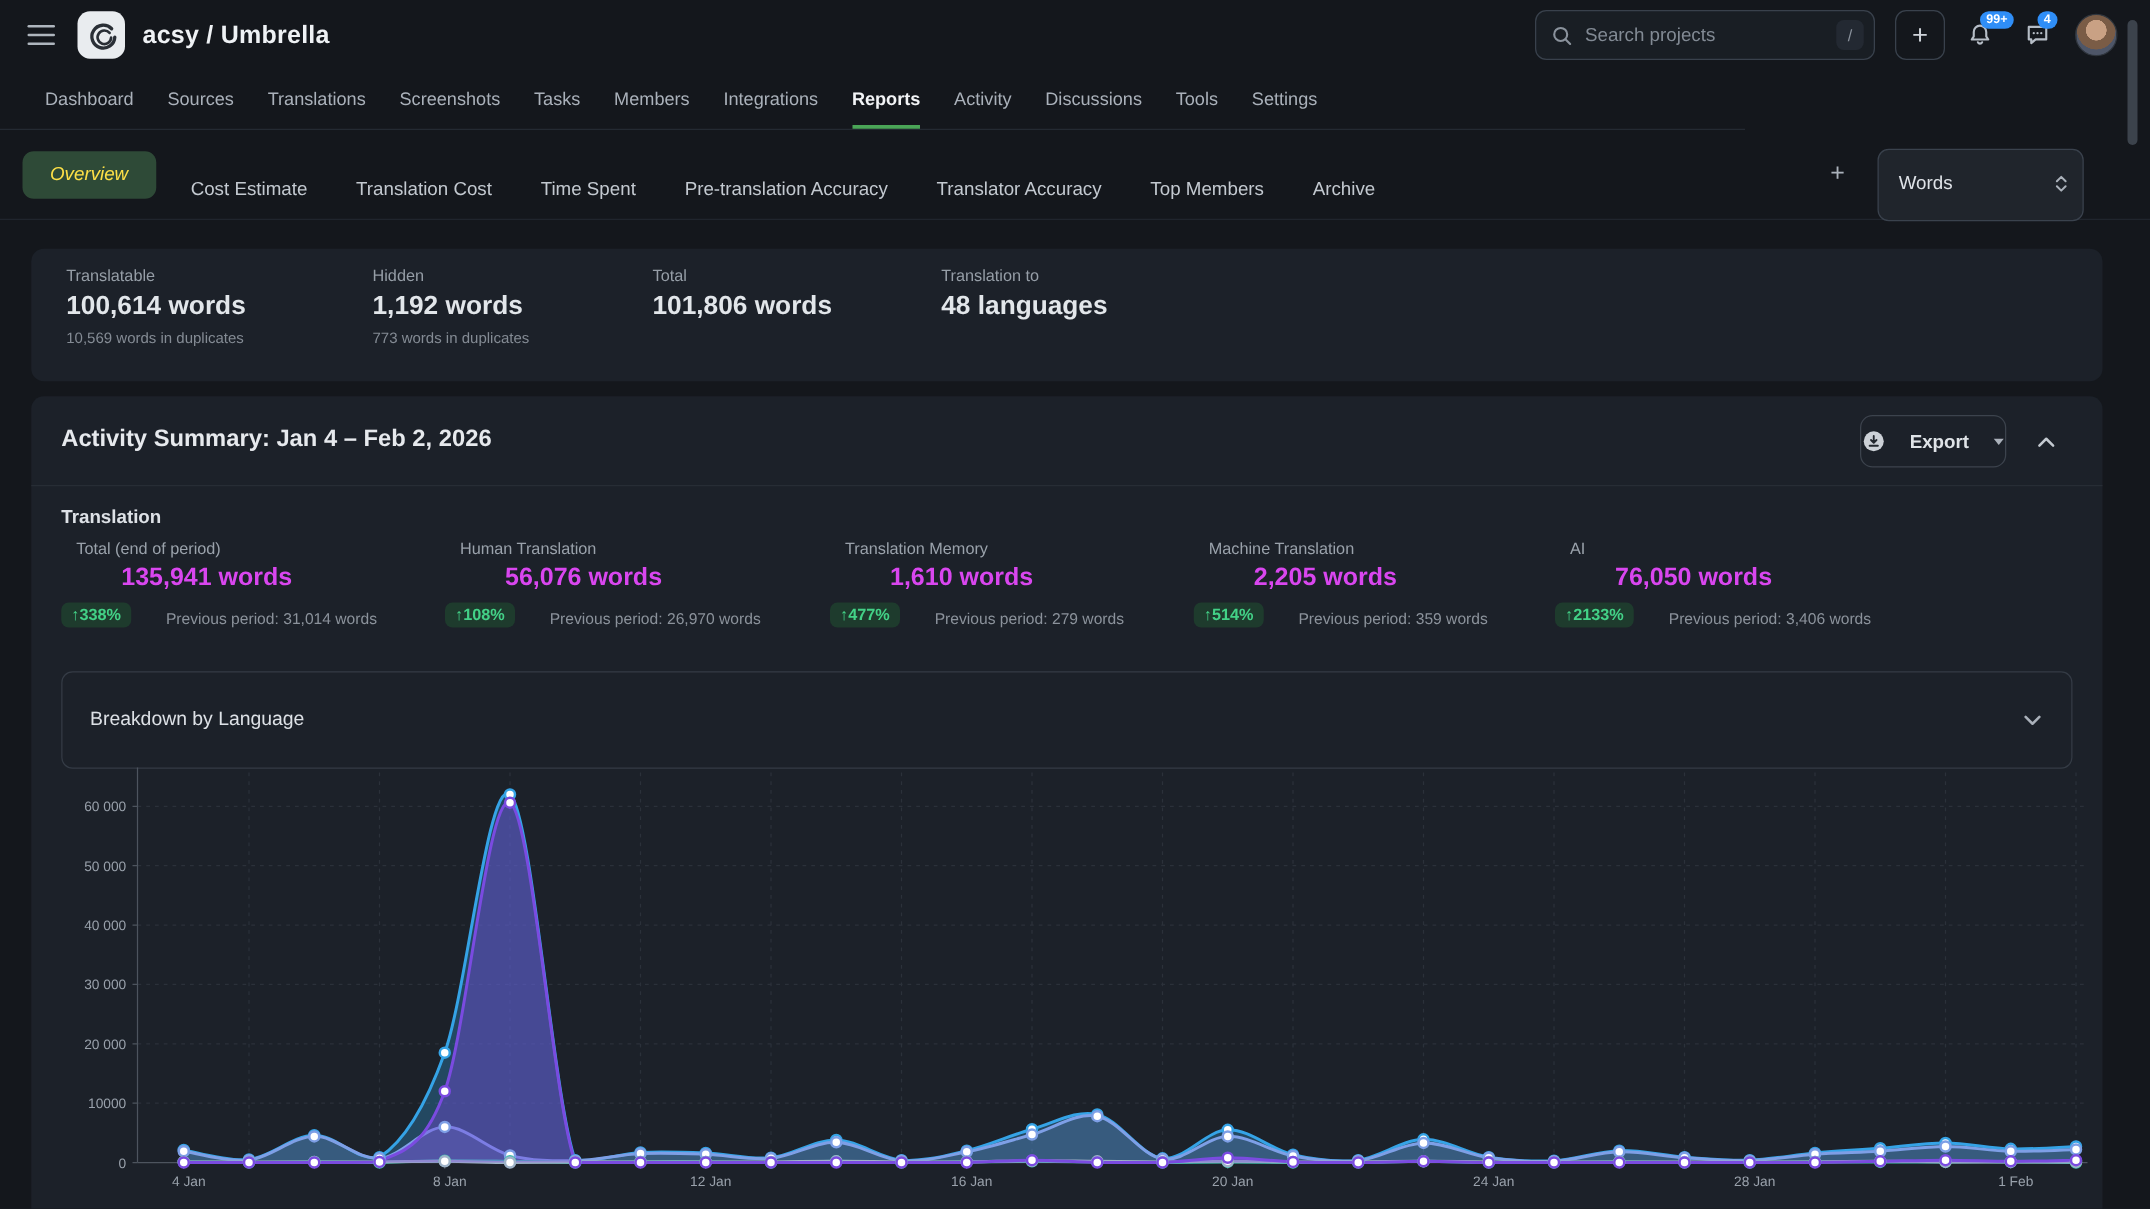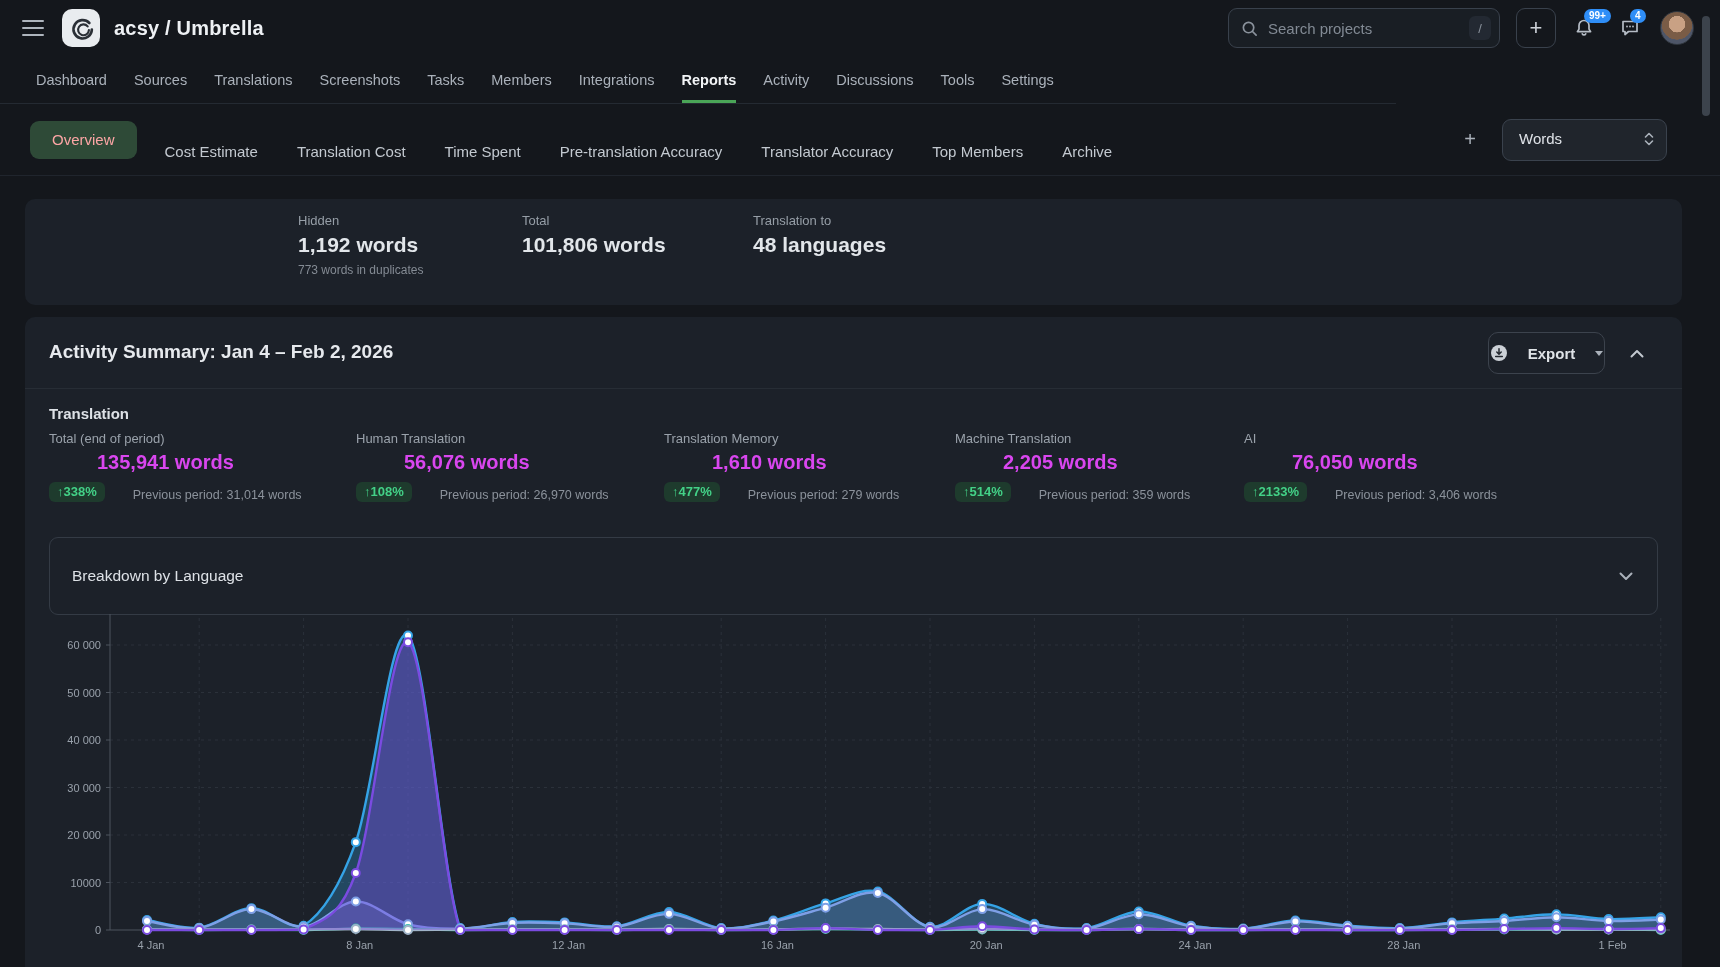--- a/index.html
+++ b/index.html
@@ -31,44 +31,44 @@
   .avatar{ position:absolute; left:1660px; top:11px; width:34px; height:34px; border-radius:50%; background:radial-gradient(circle at 50% 38%, #c9a184 0 32%, #7a5c46 33% 60%, #4e5668 61%); border:1px solid #30363e; }
   .scroll-thumb{ position:absolute; right:2px; top:16px; width:8px; height:100px; background:#3c434c; border-radius:4px; }
 
   
   .nav{ position:absolute; top:56px; left:0; width:1396px; height:48px; border-bottom:1px solid #242a32; display:flex; align-items:stretch; padding:0 36px; gap:27px; }
   .nav-item{ display:flex; align-items:center; font-size:14.5px; color:#aab1ba; border-bottom:3px solid transparent; padding-top:3px; }
   .nav-item.active{ color:#f2f4f6; font-weight:700; border-bottom-color:#4aa557; }
 
   
   .subnav{ position:absolute; top:104px; left:0; width:1720px; height:72px; border-bottom:1px solid #20252d; display:flex; align-items:center; }
-  .pill{ margin-left:30px; height:38px; padding:0 22px; border-radius:9px; background:#2e4a37; color:#fca5a5; font-size:15px; display:flex; align-items:center; }
+  .pill{ margin-left:18px; height:38px; padding:0 22px; border-radius:9px; background:#2e4a37; color:#fde047; font-size:15px; display:flex; align-items:center;font-style:italic; }
   .subtabs{ display:flex; gap:39px; margin-left:28px;margin-top:24px; }
   .subtab{ font-size:15px; color:#c3c9d0; }
   .subnav-add{ position:absolute; left:1458px; top:24px; font-size:20px; color:#aab1ba; width:24px; text-align:center; }
-  .unit-select{ position:absolute; left:1502px; top:15px; width:165px; height:42px; background:#20252c; border:1px solid #3a424d; border-radius:9px; display:flex; align-items:center; justify-content:space-between; padding:0 12px 3px 16px; font-size:15px; color:#dfe3e8; }
+  .unit-select{ position:absolute; left:1502px; top:15px; width:165px; height:58px; background:#20252c; border:1px solid #3a424d; border-radius:9px; display:flex; align-items:center; justify-content:space-between; padding:0 12px 3px 16px; font-size:15px; color:#dfe3e8; }
 
   
   .stats-card{ position:absolute; top:199px; left:25px; width:1657px; height:106px; background:#1c2129; border-radius:10px; }
   .stat-col{ position:absolute; top:14px; }
   .stat-label{ font-size:13px; color:#969ea7; }
   .stat-value{ font-size:21px; font-weight:700; color:#e2e6ea; margin-top:5px; }
   .stat-sub{ font-size:12px; color:#848b94; margin-top:6px; }
 
   
   .activity-card{ position:absolute; top:317px; left:25px; width:1657px; height:680px; background:#1c2129; border-radius:10px; }
   .card-title{ position:absolute; top:24px; left:24px; font-size:19px; font-weight:700; color:#e6e9ed; }
   .export-btn{ position:absolute; top:15px; left:1463px; width:117px; height:42px; border:1px solid #3c434d; border-radius:10px; display:flex; align-items:center; justify-content:center; gap:20px; font-size:15px; font-weight:700; color:#dfe3e7; background:transparent; }
   .caret-down{ width:0; height:0; border-left:4px solid transparent; border-right:4px solid transparent; border-top:5px solid #aab1ba; }
   .collapse-btn{ position:absolute; top:24px; left:1598px; width:28px; height:24px; display:flex; align-items:center; justify-content:center; }
   .card-divider{ position:absolute; top:71px; left:0; width:100%; border-top:1px solid #272d35; }
   .section-title{ position:absolute; top:88px; left:24px; font-size:15px; font-weight:700; color:#dde1e6; }
 
   .metric{ position:absolute; top:114px; }
-  .metric-label{ font-size:13px; color:#9aa2ab; }
+  .metric-label{ font-size:13px; color:#9aa2ab;margin-left:12px; }
   .metric-value{ font-size:20px; font-weight:700; color:#d946ef; margin-top:5px;margin-left:48px; }
   .metric-row{ display:flex; align-items:flex-end; gap:28px; margin-top:8px; }
   .pct-badge{ background:#1e3b2d; color:#43d187; font-size:13px; font-weight:700; border-radius:6px; padding:3px 8px; line-height:1.1; }
   .metric-prev{ font-size:12.5px; color:#8b929b; }
 
   .breakdown{ position:absolute; top:220px; left:24px; width:1609px; height:78px; border:1px solid #343b45; border-radius:9px; display:flex; align-items:center; justify-content:space-between; padding:0 24px 0 22px; }
   .breakdown-title{ font-size:15.5px; color:#dde1e6; }
 
   .chart-svg{ position:absolute; top:283px; left:0; }
   svg text{ font-family:"Liberation Sans",sans-serif; }
@@ -153,20 +153,25 @@
   <div class="unit-select" data-interactable="true">
     <span data-interactable="false">Words</span>
     <svg width="10" height="16" viewBox="0 0 10 16" data-interactable="false">
       <path d="M1.5 6 5 2.5 8.5 6" fill="none" stroke="#aab1ba" stroke-width="1.6" stroke-linecap="round" stroke-linejoin="round"></path>
       <path d="M1.5 10 5 13.5 8.5 10" fill="none" stroke="#aab1ba" stroke-width="1.6" stroke-linecap="round" stroke-linejoin="round"></path>
     </svg>
   </div>
 </div>
 
 <div class="stats-card" data-interactable="false">
+  <div class="stat-col" style="left:28px;" data-interactable="false">
+    <div class="stat-label" data-interactable="false">Translatable</div>
+    <div class="stat-value" data-interactable="false">100,614 words</div>
+    <div class="stat-sub" data-interactable="false">10,569 words in duplicates</div>
+  </div>
   <div class="stat-col" style="left:273px;" data-interactable="false">
     <div class="stat-label" data-interactable="false">Hidden</div>
     <div class="stat-value" data-interactable="false">1,192 words</div>
     <div class="stat-sub" data-interactable="false">773 words in duplicates</div>
   </div>
   <div class="stat-col" style="left:497px;" data-interactable="false">
     <div class="stat-label" data-interactable="false">Total</div>
     <div class="stat-value" data-interactable="false">101,806 words</div>
   </div>
   <div class="stat-col" style="left:728px;" data-interactable="false">

